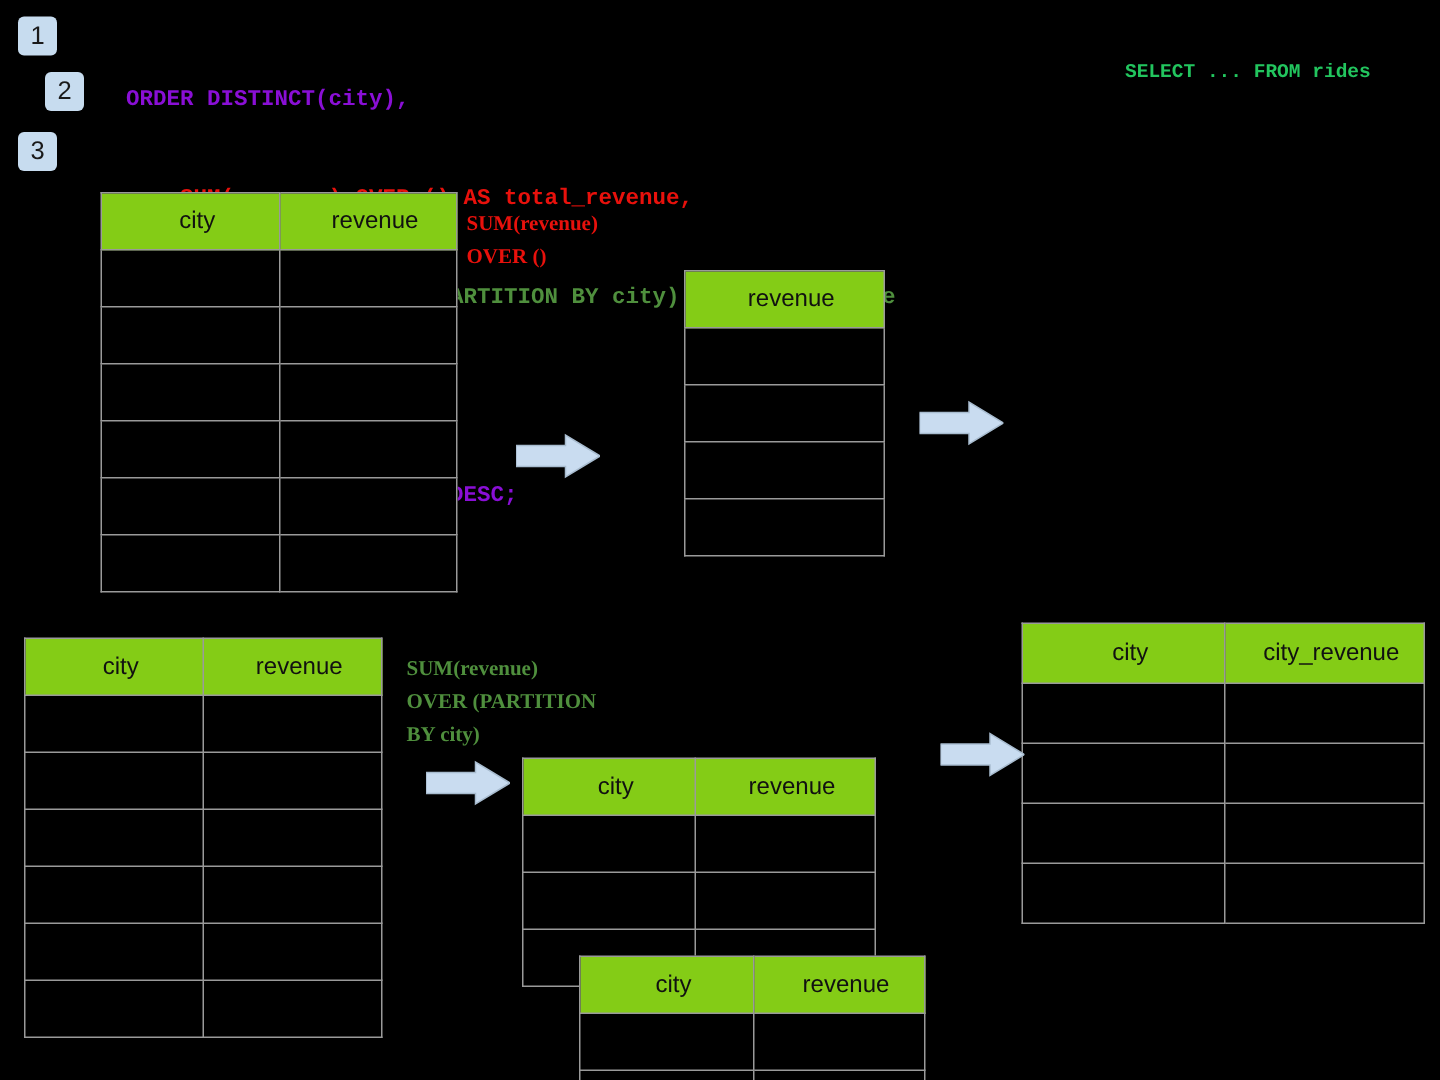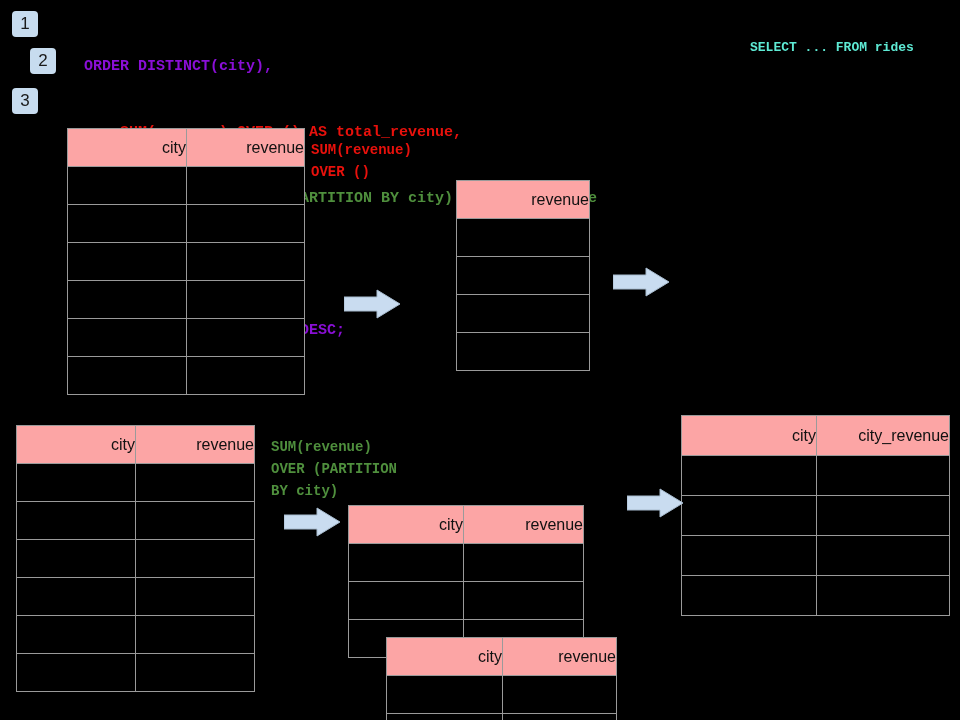--- a/index.html
+++ b/index.html
@@ -54,29 +54,29 @@
   .c-green  { color: #4f8f3d; }
 
   #sql-side {
     position: absolute;
     left: 750px;
     top: 38px;
     font-family: "Liberation Mono", "DejaVu Sans Mono", monospace;
     font-size: 13px;
     line-height: 20px;
     font-weight: bold;
-    color: #5eead4;
+    color: #22c55e;
     white-space: pre;
     width: 200px;
   }
 
   
   .annot {
     position: absolute;
-    font-family: Liberation Mono, monospace;
+    font-family: Liberation Serif, serif;
     font-size: 14px;
     line-height: 22px;
     font-weight: bold;
     white-space: pre;
   }
   #annot-over  { left: 311px; top: 139px; color: #e8110c; }
   #annot-part  { left: 271px; top: 436px; color: #4f8f3d; }
 
   
   .tbl {
@@ -85,26 +85,26 @@
     table-layout: fixed;
     background: #000000;
   }
   .tbl th, .tbl td {
     border: 1px solid #9a9a9a;
     padding: 0;
     height: 38px;
     vertical-align: middle;
   }
   .tbl th {
-    background: #fca5a5;
+    background: #84cc16;
     color: #111111;
     font-family: "Liberation Sans", sans-serif;
     font-size: 16px;
     font-weight: normal;
-    text-align: right;
+    text-align: center;
     padding-left: 9px;
   }
   .tbl td { background: #000000; }
 
   
   #table-source-top   { left: 67px;  top: 128px; width: 238px; }
   #table-source-top th:nth-child(1),
   #table-source-top td:nth-child(1) { width: 119px; }
 
   #table-revenue      { left: 456px; top: 180px; width: 134px; }

